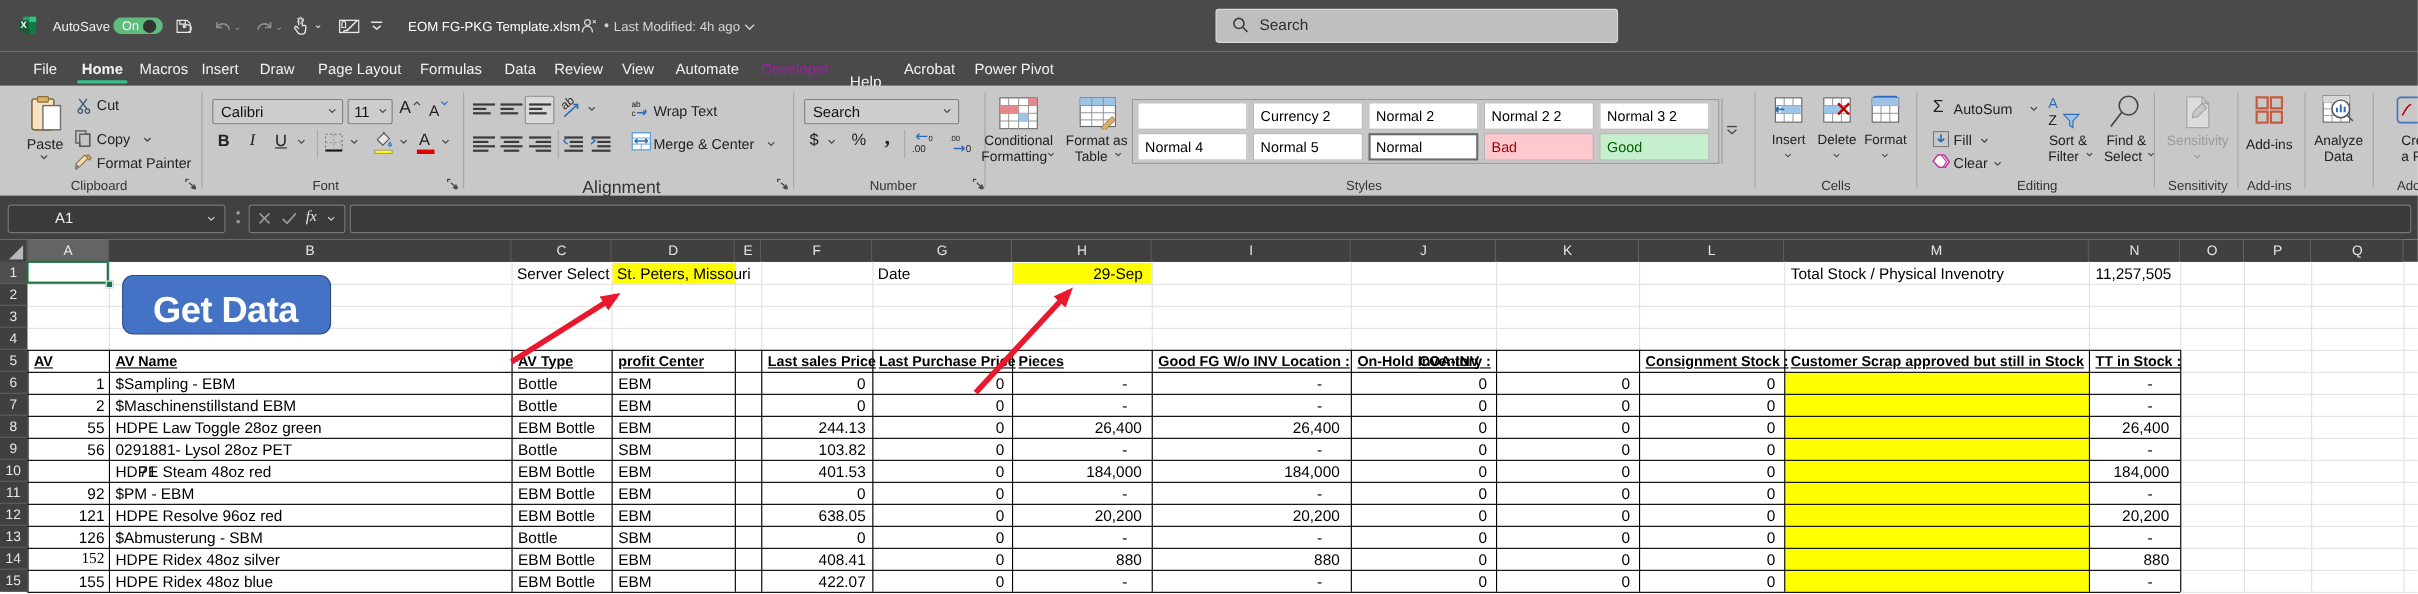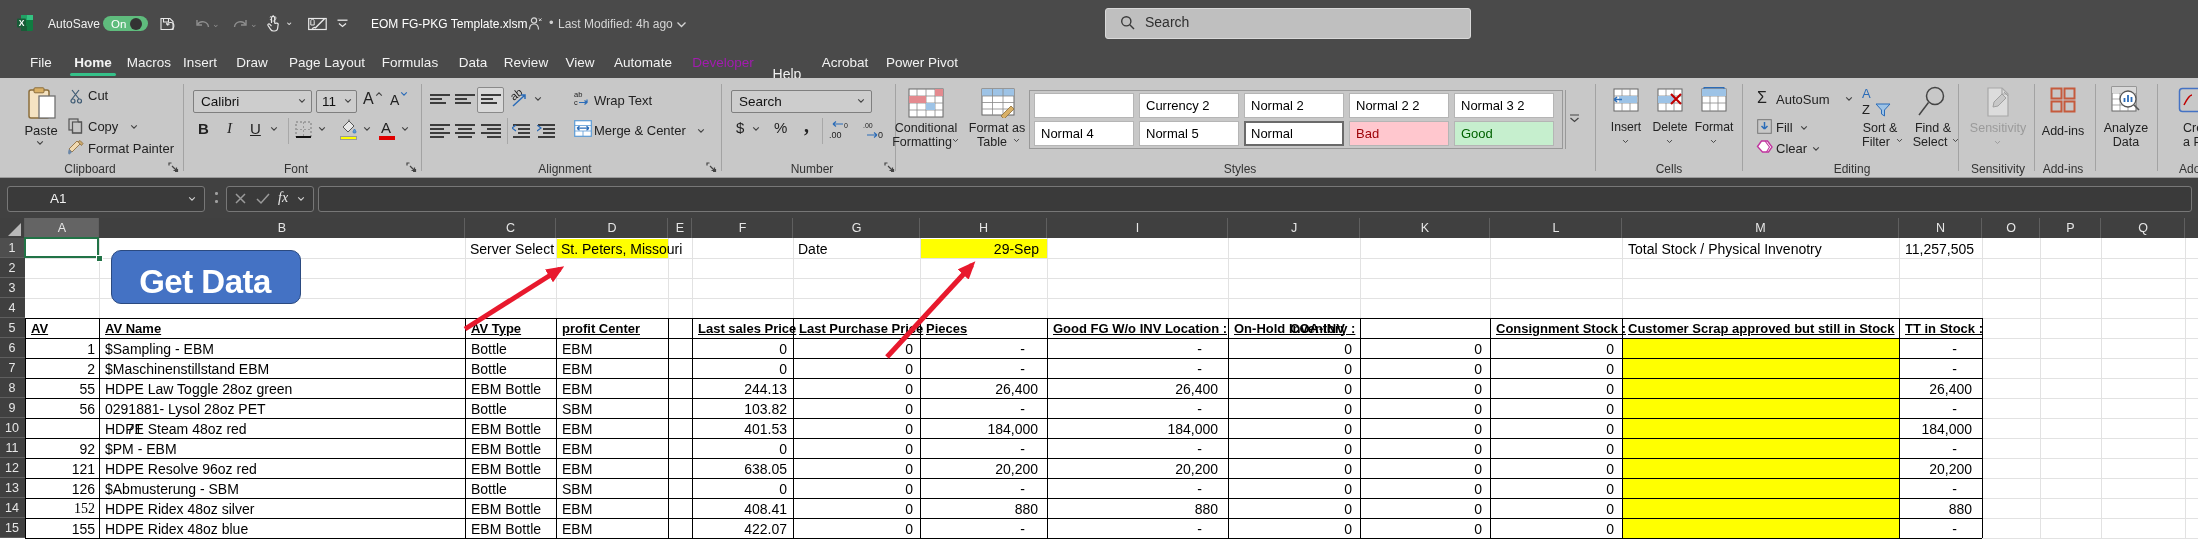--- a/index.html
+++ b/index.html
@@ -233,21 +233,21 @@
 <div class="tx" style="left:594px;top:93px;font-size:13px;color:#222;">Wrap Text</div>
 <svg class="abs" style="left:574px;top:120px" width="18" height="17" viewBox="0 0 18 17">
 <rect x="0.7" y="0.7" width="16.6" height="15.6" fill="#fff" stroke="#5b9bd5" stroke-width="1.2"></rect>
 <path d="M0.7 5.5 h16.6 M0.7 11 h16.6 M9 11 v5" stroke="#5b9bd5" stroke-width="0.8" fill="none"></path>
 <path d="M3 8.2 h12 m-12 0 l2.5-2 m-2.5 2 l2.5 2 m9.5-2 l-2.5-2 m2.5 2 l-2.5 2" stroke="#2b6cb8" stroke-width="1.3" fill="none"></path>
     </svg>
 <div class="tx" style="left:594px;top:123px;font-size:13px;color:#222;">Merge &amp; Center</div>
 <svg class="abs" style="left:697px;top:128px" width="8" height="6" viewBox="0 0 10 7" stroke="#444" fill="none" stroke-width="1.4">
       <path d="M1.5 1.5 l3.5 3.5 3.5-3.5"></path>
     </svg>
-<div class="tx" style="left:565px;top:162px;font-size:12px;color:#333;transform:translateX(-50%);">Alignment</div>
+<div class="tx" style="left:565px;top:162px;font-size:16px;color:#333;transform:translateX(-50%);">Alignment</div>
 <svg class="abs" style="left:706px;top:162px" width="11" height="11" viewBox="0 0 11 11" stroke="#444" fill="none" stroke-width="1.2">
 <path d="M1 3.5 V1 h2.5 M9.5 7 v2.5 H7"></path>
       <path d="M4 4 l4.5 4.5 M8.5 5.5 v3 h-3"></path>
     </svg>
 <div class="abs" style="left:721px;top:84px;width:1px;height:87px;background:#a3a3a3;"></div>
 <div class="abs" style="left:731px;top:90px;width:141px;height:23px;background:#cdcdcd;border:1px solid #7f7f7f;border-radius:2px;"></div>
 <div class="tx" style="left:739px;top:94px;font-size:13.5px;color:#111;">Search</div>
 <svg class="abs" style="left:857px;top:98px" width="8" height="6" viewBox="0 0 10 7" stroke="#444" fill="none" stroke-width="1.4">
       <path d="M1.5 1.5 l3.5 3.5 3.5-3.5"></path>
     </svg>

